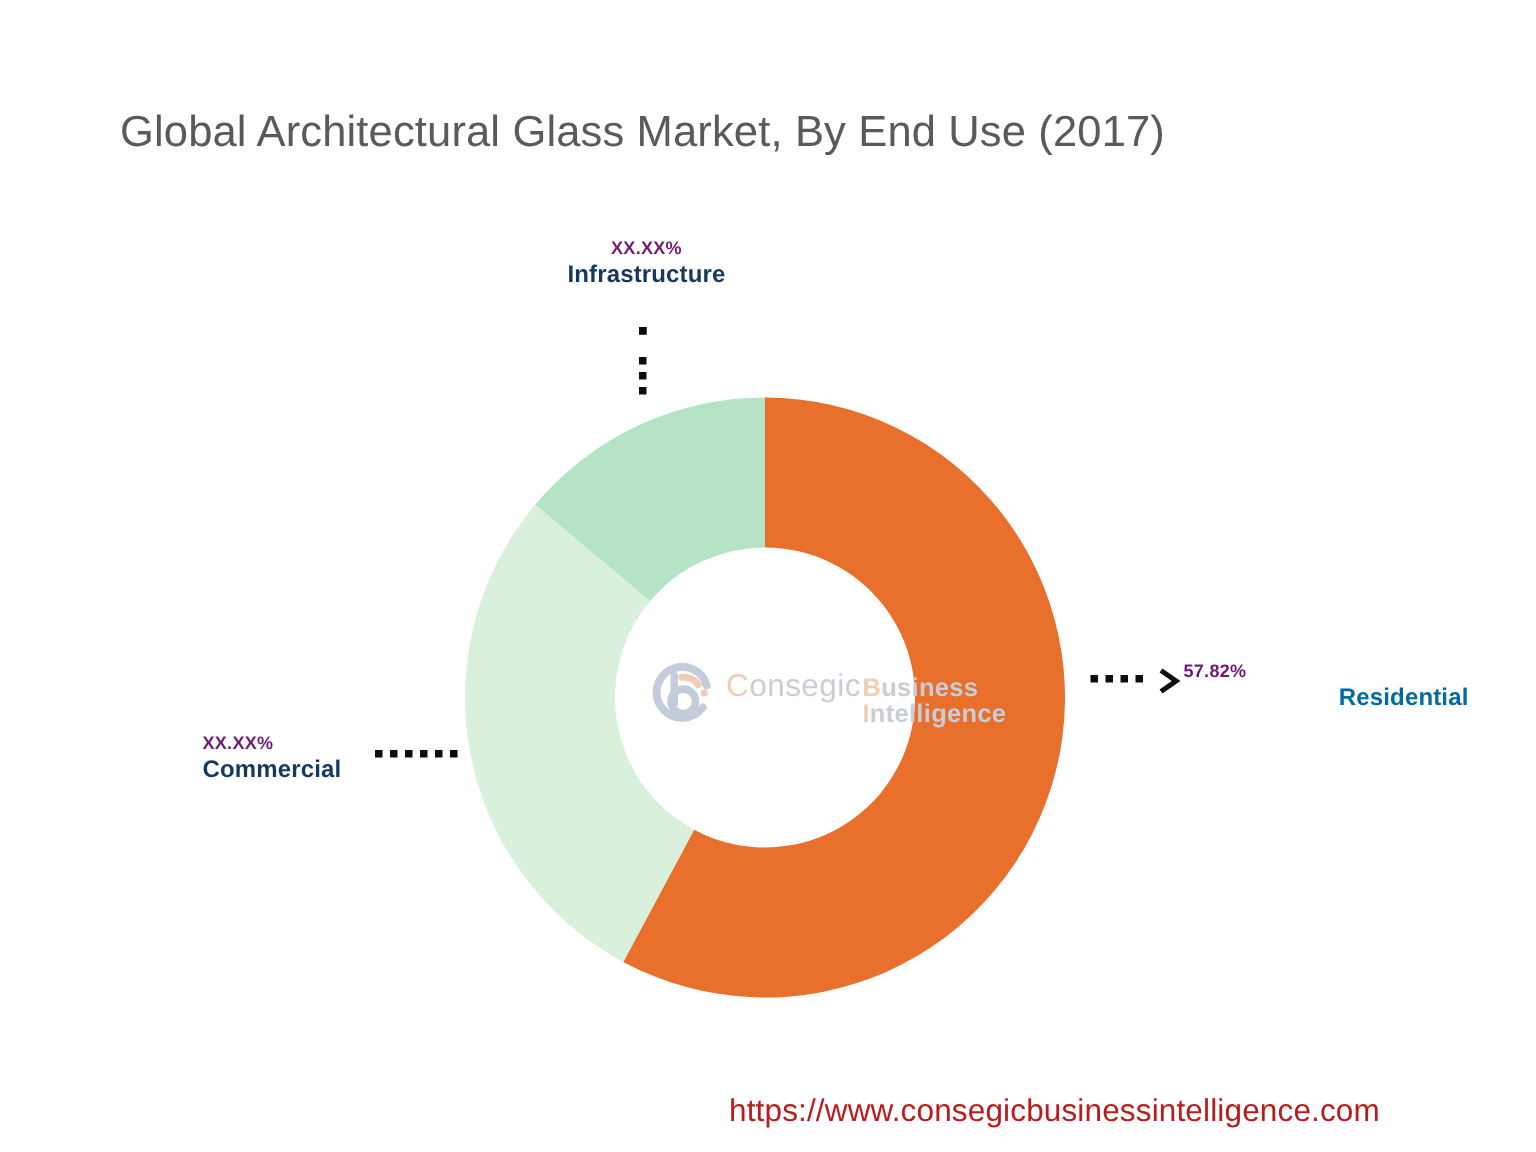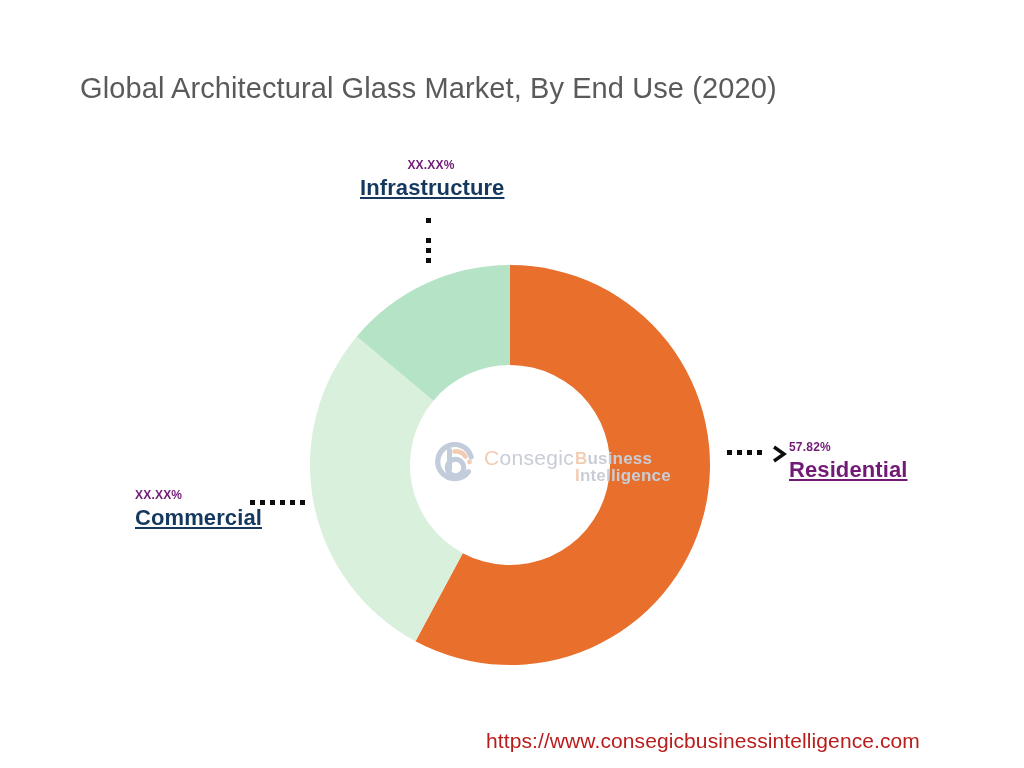--- a/index.html
+++ b/index.html
@@ -85,29 +85,28 @@
   
   .callout { position: absolute; }
   .callout .pct {
     font-size: 12px;
     font-weight: bold;
     color: #701a75;
     white-space: nowrap;
     letter-spacing: 0.2px;
   }
   .callout .cat {
-    font-size: 22px;
+    font-size: 16px;
     font-weight: bold;
     white-space: nowrap;
     letter-spacing: 0.1px;
     margin-top: 3px;
-    text-decoration: underline;
   }
   .cat.blue   { color: #15395e; }
-  .cat.orange { color: #701a75; }
+  .cat.orange { color: #0369a1; text-align: right; }
 
   #callout-infrastructure {
     left: 360px;
     top: 158px;
     text-align: center;
     width: 142px;
   }
   #callout-commercial {
     left: 135px;
     top: 488px;
@@ -148,21 +147,21 @@
     font-size: 21px;
     font-weight: 400;
     color: #b91c1c;
     letter-spacing: 0.1px;
     white-space: nowrap;
   }
 </style>
 </head>
 <body>
 
-<div id="chart-title">Global Architectural Glass Market, By End Use (2020)</div>
+<div id="chart-title">Global Architectural Glass Market, By End Use (2017)</div>
 
 <div id="donut-wrap">
   <svg id="donut-svg" viewBox="0 0 400 420">
     <g transform="translate(200,210)">
 
       <path d="M 0.00 -200.00 A 200 200 0 1 1 -94.51 176.26 L -47.26 88.13 A 100 100 0 1 0 0.00 -100.00 Z" fill="#E86F2C"></path>
 
       <path d="M -94.51 176.26 A 200 200 0 0 1 -153.21 -128.56 L -76.60 -64.28 A 100 100 0 0 0 -47.26 88.13 Z" fill="#D9F0DC"></path>
 
       <path d="M -153.21 -128.56 A 200 200 0 0 1 -0.00 -200.00 L -0.00 -100.00 A 100 100 0 0 0 -76.60 -64.28 Z" fill="#B5E3C6"></path>

